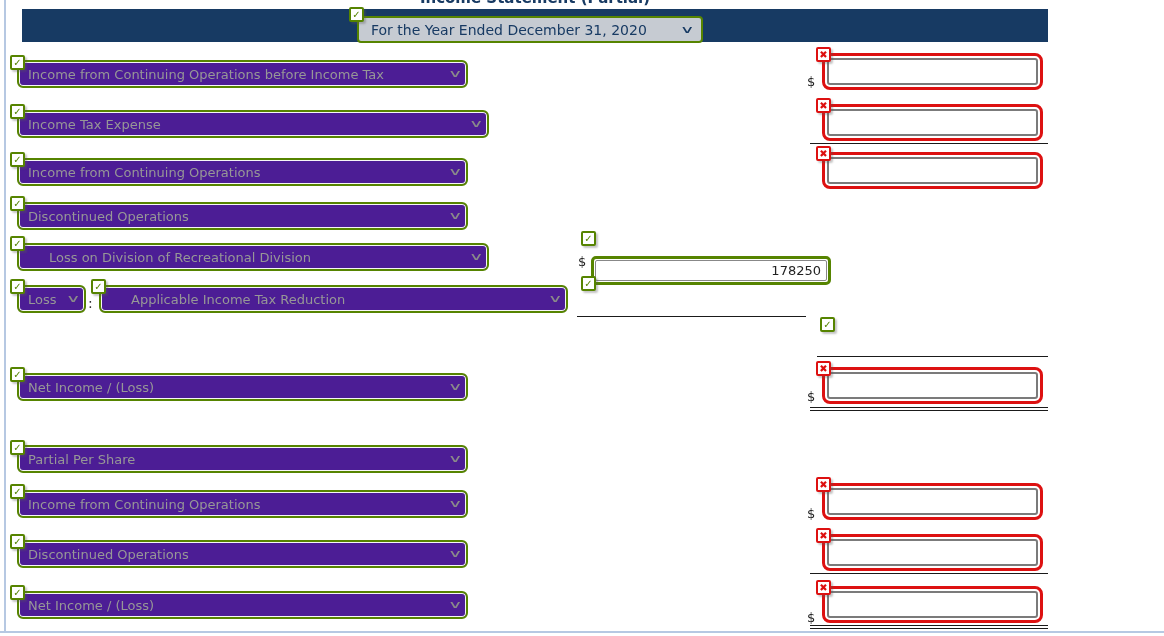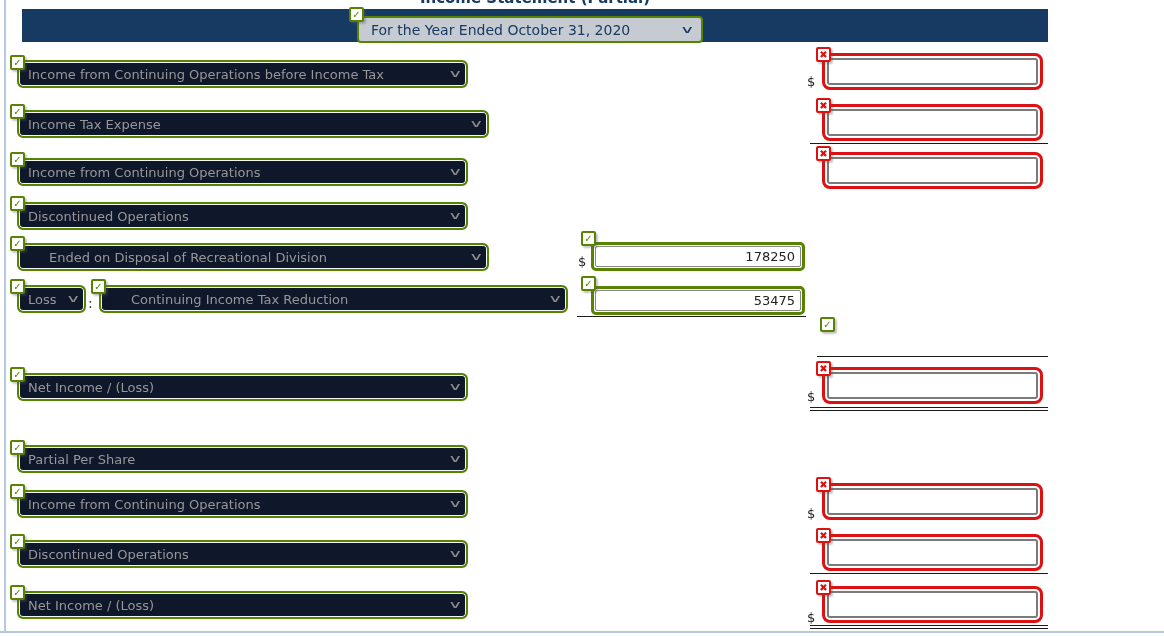--- a/index.html
+++ b/index.html
@@ -14,21 +14,21 @@
   .navbar { position: absolute; left: 22px; top: 9px; width: 1026px; height: 33px; background: #173A63; }
 
   .chk { position: absolute; width: 15px; height: 15px; background: #fff; border: 2px solid #568400;
          border-radius: 2px; color: #568400; font-size: 10px; font-weight: bold; line-height: 11px;
          text-align: center; box-shadow: 2px 2px 2px rgba(90,90,90,.35); z-index: 5; }
   .xbox { position: absolute; width: 15px; height: 15px; background: #fff; border: 2px solid #DD1111;
           border-radius: 2px; color: #DD1111; font-size: 10px; font-weight: bold; line-height: 11px;
           text-align: center; box-shadow: 2px 2px 2px rgba(90,90,90,.35); z-index: 5; }
 
   .sel { position: absolute; height: 28px; border: 2px solid #568400; border-radius: 6px;
-         background: #0f172a; box-shadow: inset 0 0 0 1px #f6f6f6; display: flex; align-items: center;
+         background: #4c1d95; box-shadow: inset 0 0 0 1px #f6f6f6; display: flex; align-items: center;
          padding: 8px 9px; font-size: 13px; color: #979797; cursor: default; z-index: 2; }
   .sel .lbl { white-space: nowrap; overflow: hidden; }
   .sel.indent .lbl { padding-left: 21px; }
   .chev { margin-left: auto; color: #8a8a8a; font-size: 12px;
           transform: scaleX(1.7) scaleY(0.85); padding-left: 8px; }
   .hdrsel { position: absolute; left: 357px; top: 16px; width: 346px; height: 27px;
             border: 2px solid #568400; border-radius: 4px; background: #C6CBD2;
             display: flex; align-items: center; padding: 0 12px; font-size: 14px; color: #173A63; z-index: 2; }
   .hdrsel .chev { color: #173A63; }
 
@@ -53,21 +53,21 @@
 
 <div class="page">
 
   <div class="vline"></div>
   <div class="hline"></div>
 
   <div class="title">Income Statement (Partial)</div>
   <div class="navbar"></div>
   <div class="chk" style="left:349px;top:7px">✓</div>
   <div class="hdrsel">
-    <span class="lbl">For the Year Ended October 31, 2020</span>
+    <span class="lbl">For the Year Ended December 31, 2020</span>
     <span class="chev">∨</span>
   </div>
 
   <div class="chk" style="left:10px;top:55px">✓</div>
   <div class="sel" style="left:17px;top:60px;width:451px">
     <span class="lbl">Income from Continuing Operations before Income Tax</span>
     <span class="chev">∨</span>
   </div>
   <div class="xbox" style="left:816px;top:47px">✖</div>
   <div class="cur" style="left:807px;top:74px">$</div>
@@ -97,44 +97,41 @@
   </div>
 
   <div class="chk" style="left:10px;top:196px">✓</div>
   <div class="sel" style="left:17px;top:202px;width:451px">
     <span class="lbl">Discontinued Operations</span>
     <span class="chev">∨</span>
   </div>
 
   <div class="chk" style="left:10px;top:236px">✓</div>
   <div class="sel indent" style="left:17px;top:243px;width:472px">
-    <span class="lbl">Ended on Disposal of Recreational Division</span>
+    <span class="lbl">Loss on Division of Recreational Division</span>
     <span class="chev">∨</span>
   </div>
   <div class="chk" style="left:581px;top:231px">✓</div>
   <div class="cur" style="left:578px;top:254px">$</div>
-  <div class="gwrap" style="left:591px;top:242px;width:214px">
+  <div class="gwrap" style="left:591px;top:256px;width:240px">
     <input class="gin" value="178250" style="">
   </div>
 
   <div class="chk" style="left:10px;top:279px">✓</div>
   <div class="sel" style="left:17px;top:285px;width:69px">
     <span class="lbl">Loss</span>
     <span class="chev">∨</span>
   </div>
   <div class="colon" style="left:88px;top:295px">:</div>
   <div class="chk" style="left:91px;top:279px">✓</div>
   <div class="sel indent" style="left:99px;top:285px;width:469px">
-    <span class="lbl">Continuing Income Tax Reduction</span>
+    <span class="lbl">Applicable Income Tax Reduction</span>
     <span class="chev">∨</span>
   </div>
   <div class="chk" style="left:581px;top:276px">✓</div>
-  <div class="gwrap" style="left:591px;top:286px;width:214px">
-    <input class="gin" value="53475" style="">
-  </div>
   <div class="uline" style="left:577px;top:316px;width:229px"></div>
 
   <div class="chk" style="left:820px;top:317px">✓</div>
   <div class="uline" style="left:817px;top:356px;width:231px"></div>
 
   <div class="chk" style="left:10px;top:367px">✓</div>
   <div class="sel" style="left:17px;top:373px;width:451px">
     <span class="lbl">Net Income / (Loss)</span>
     <span class="chev">∨</span>
   </div>

